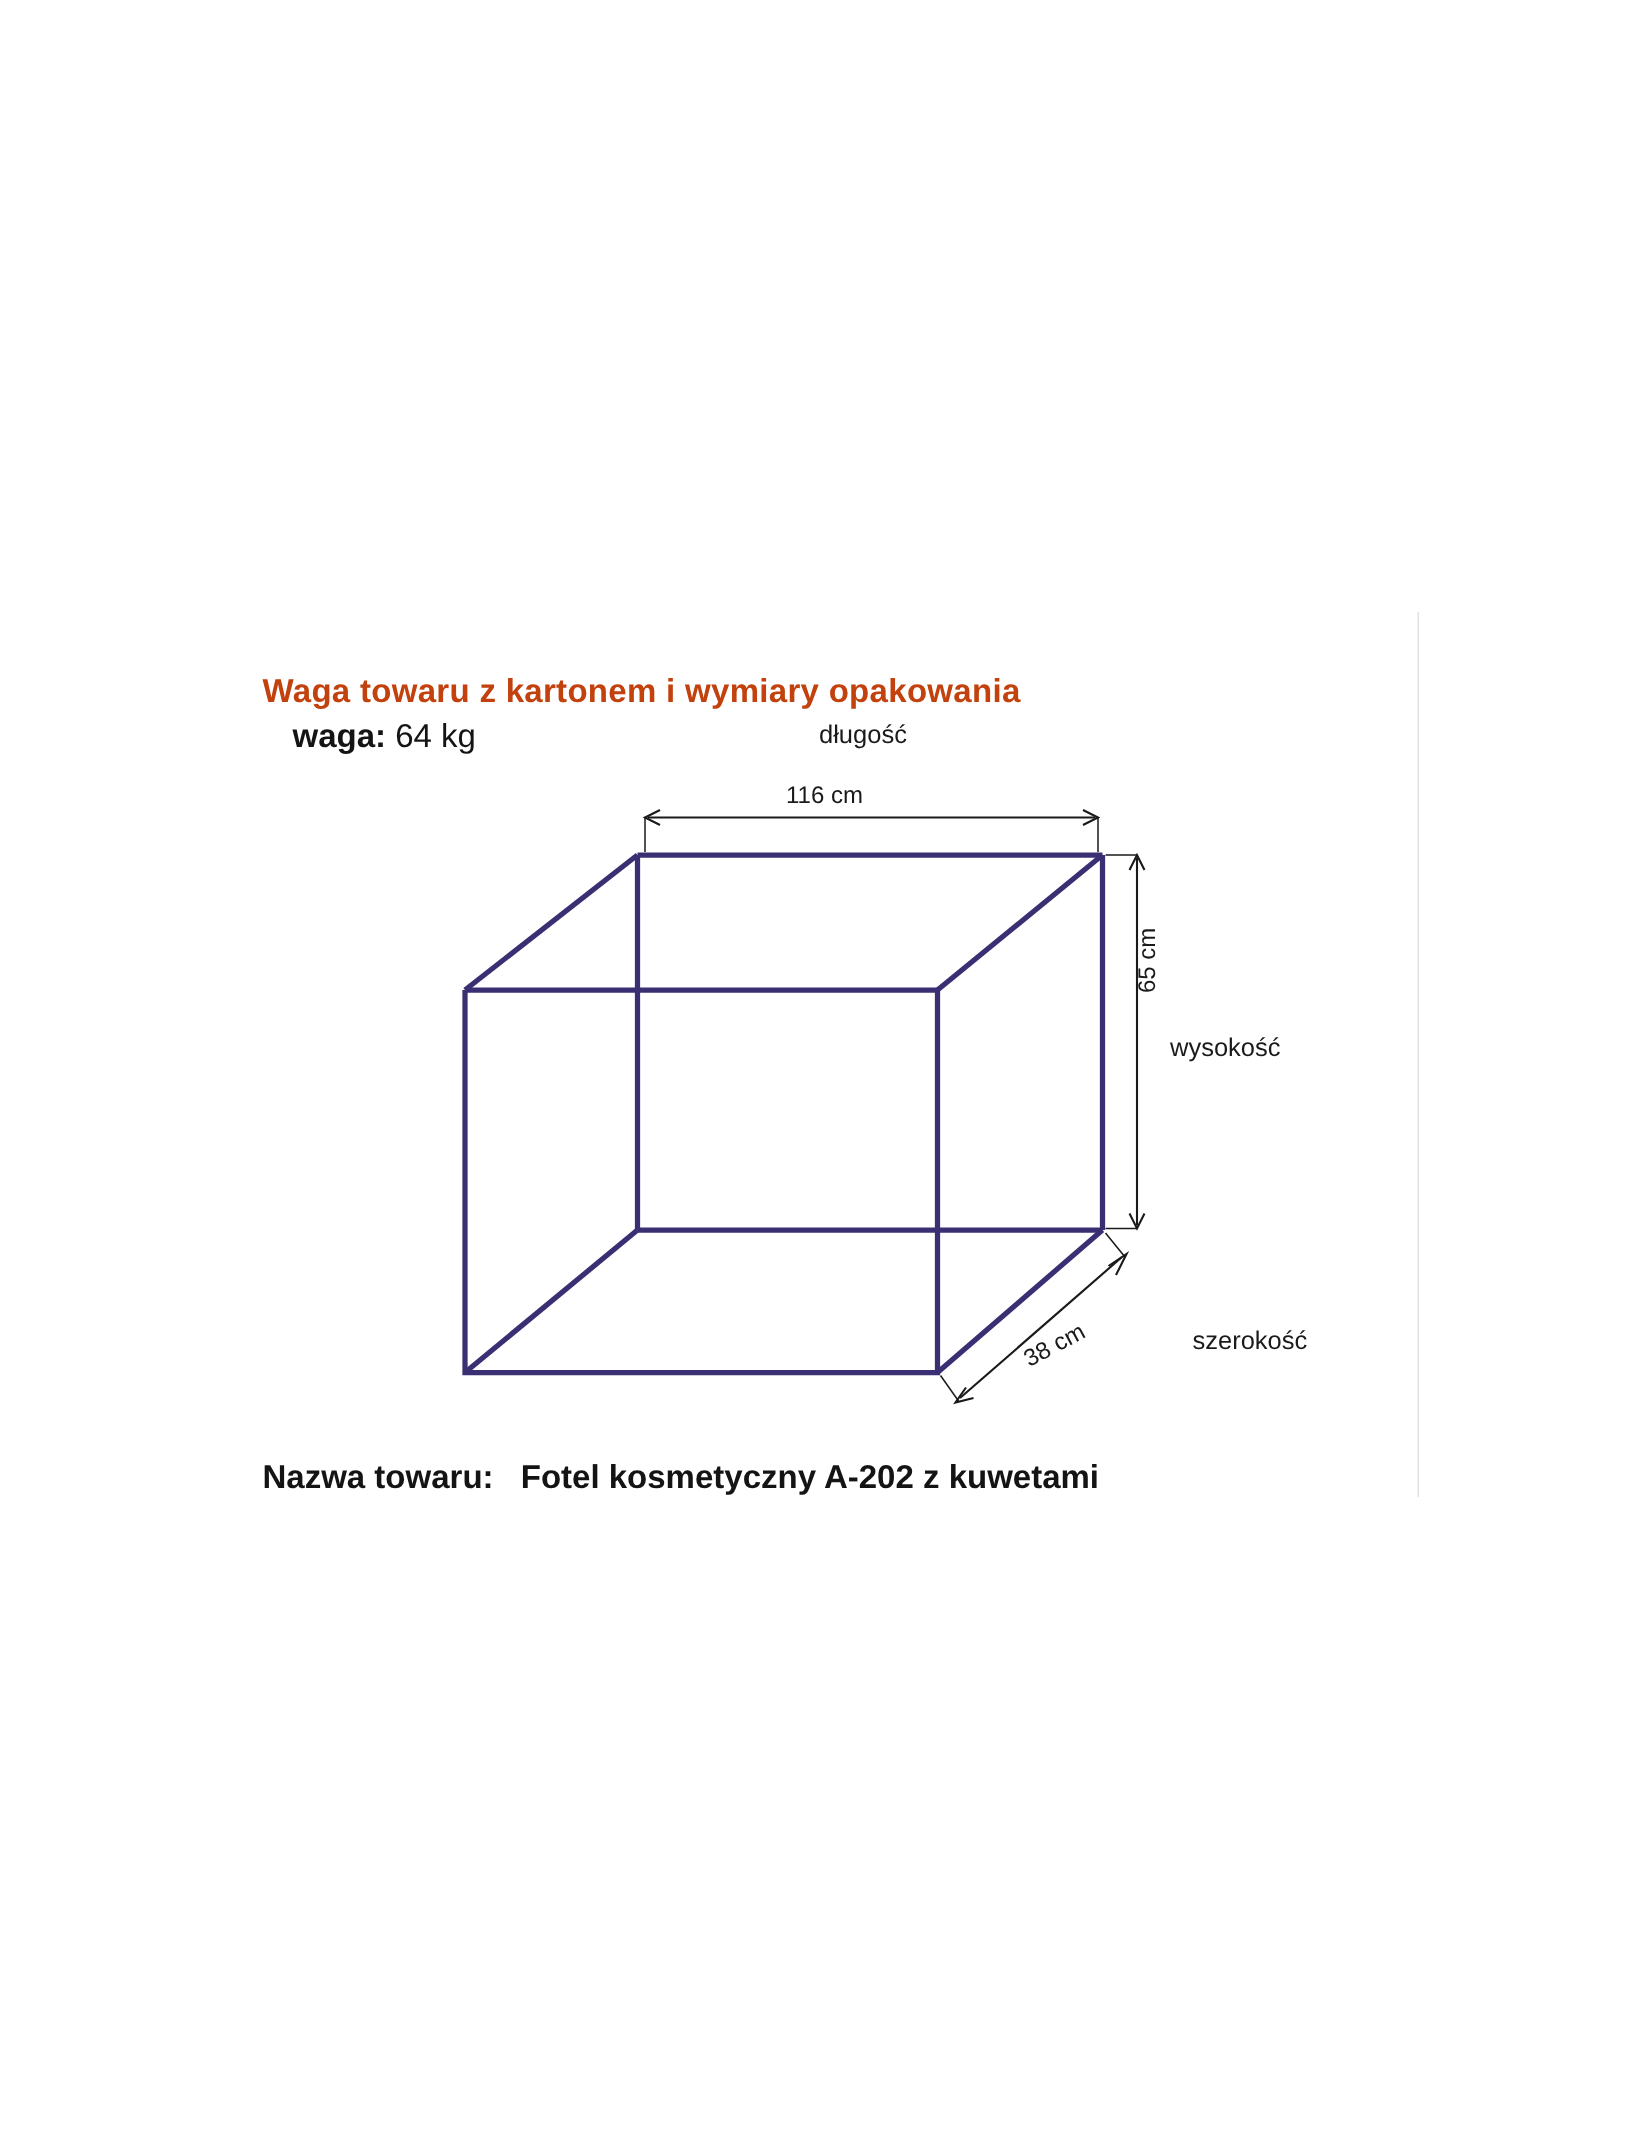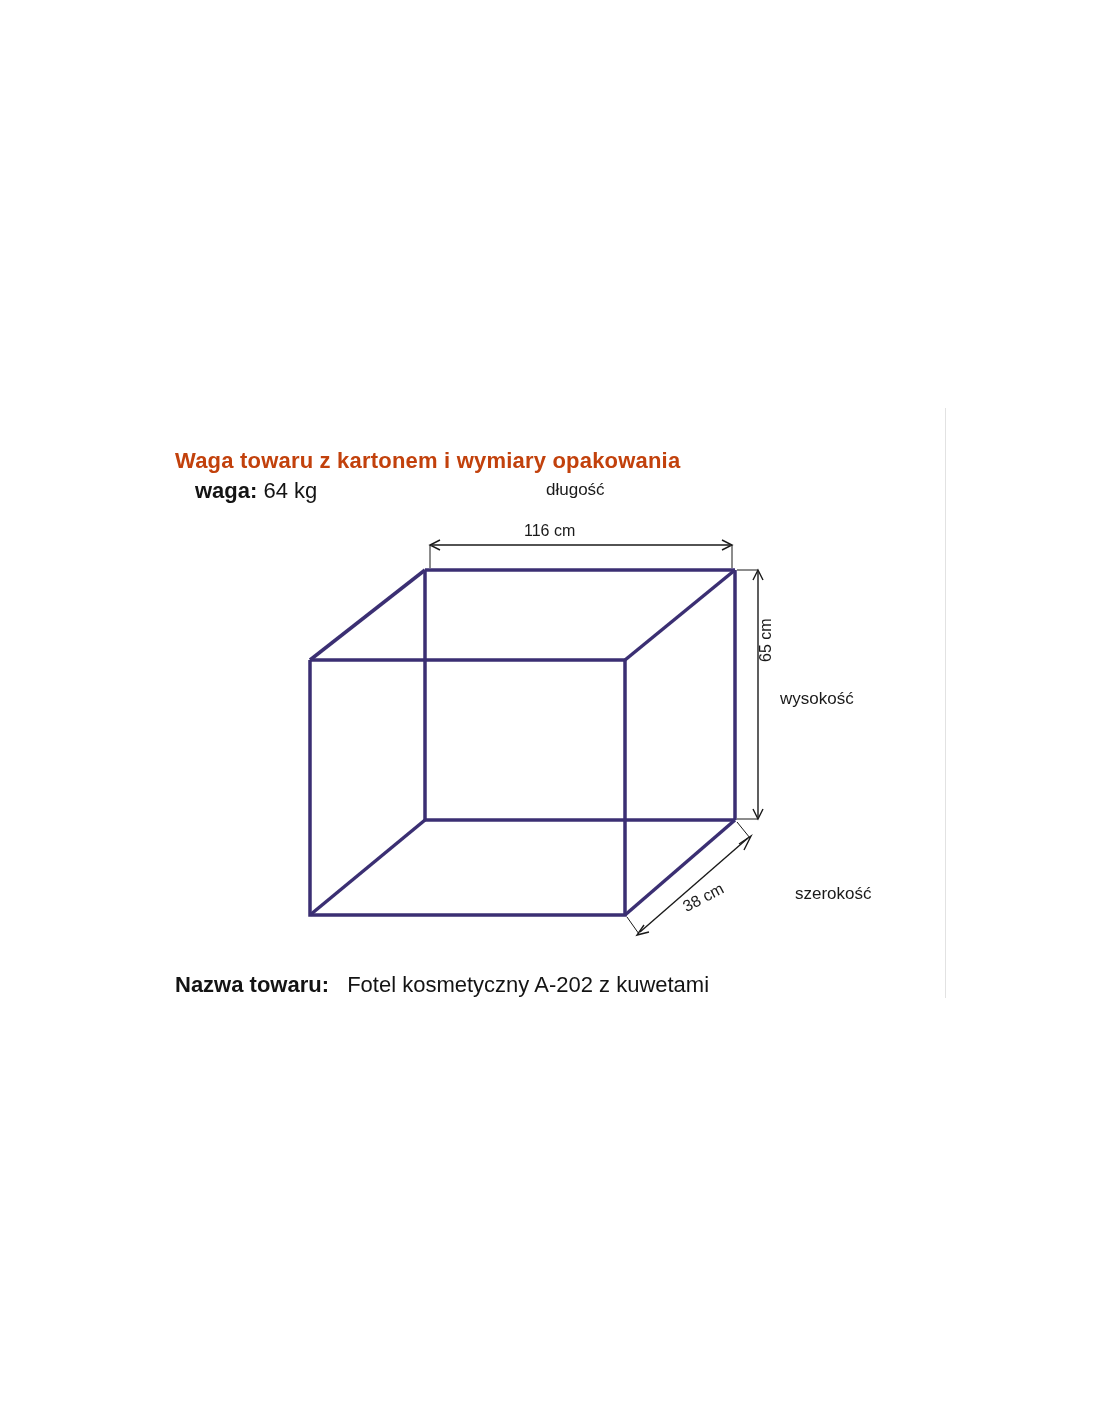--- a/index.html
+++ b/index.html
@@ -56,21 +56,21 @@
     left: 175px;
     top: 972px;
     font-size: 22px;
     color: #141414;
     white-space: nowrap;
   }
   .name-row .label {
     font-weight: bold;
   }
   .name-row .value {
-    font-weight: normal;
+    font-weight: bold;
     margin-left: 12px;
     margin-top: 16px;
   }
 
   .diagram {
     position: absolute;
     left: 280px;
     top: 460px;
     width: 700px;
     height: 500px;

